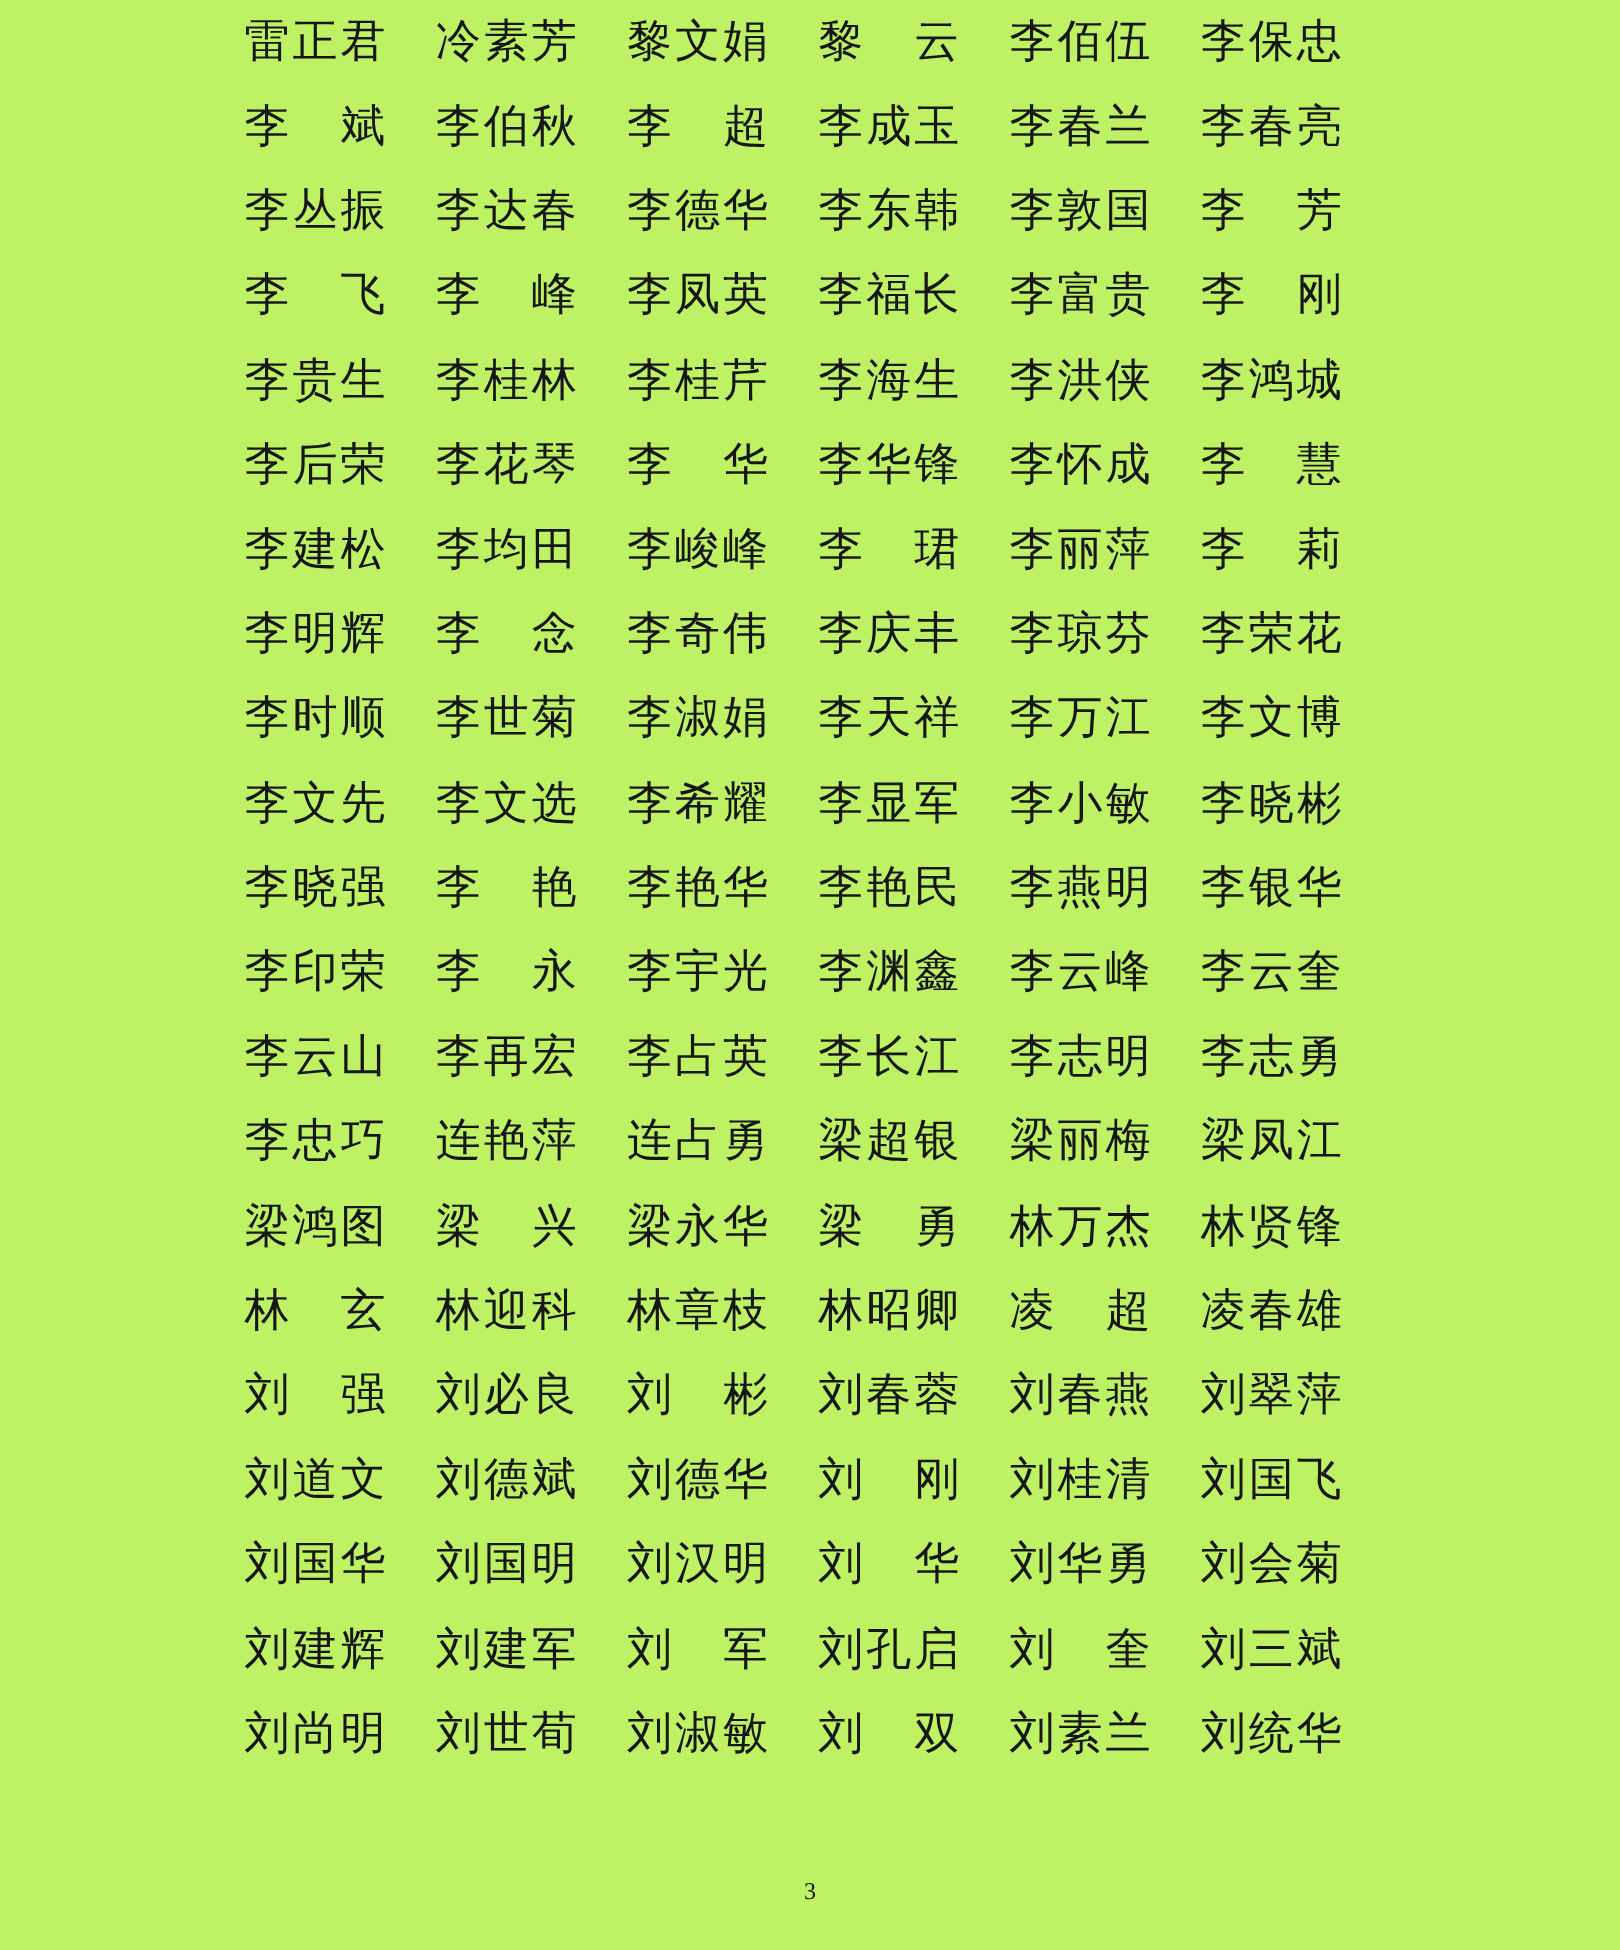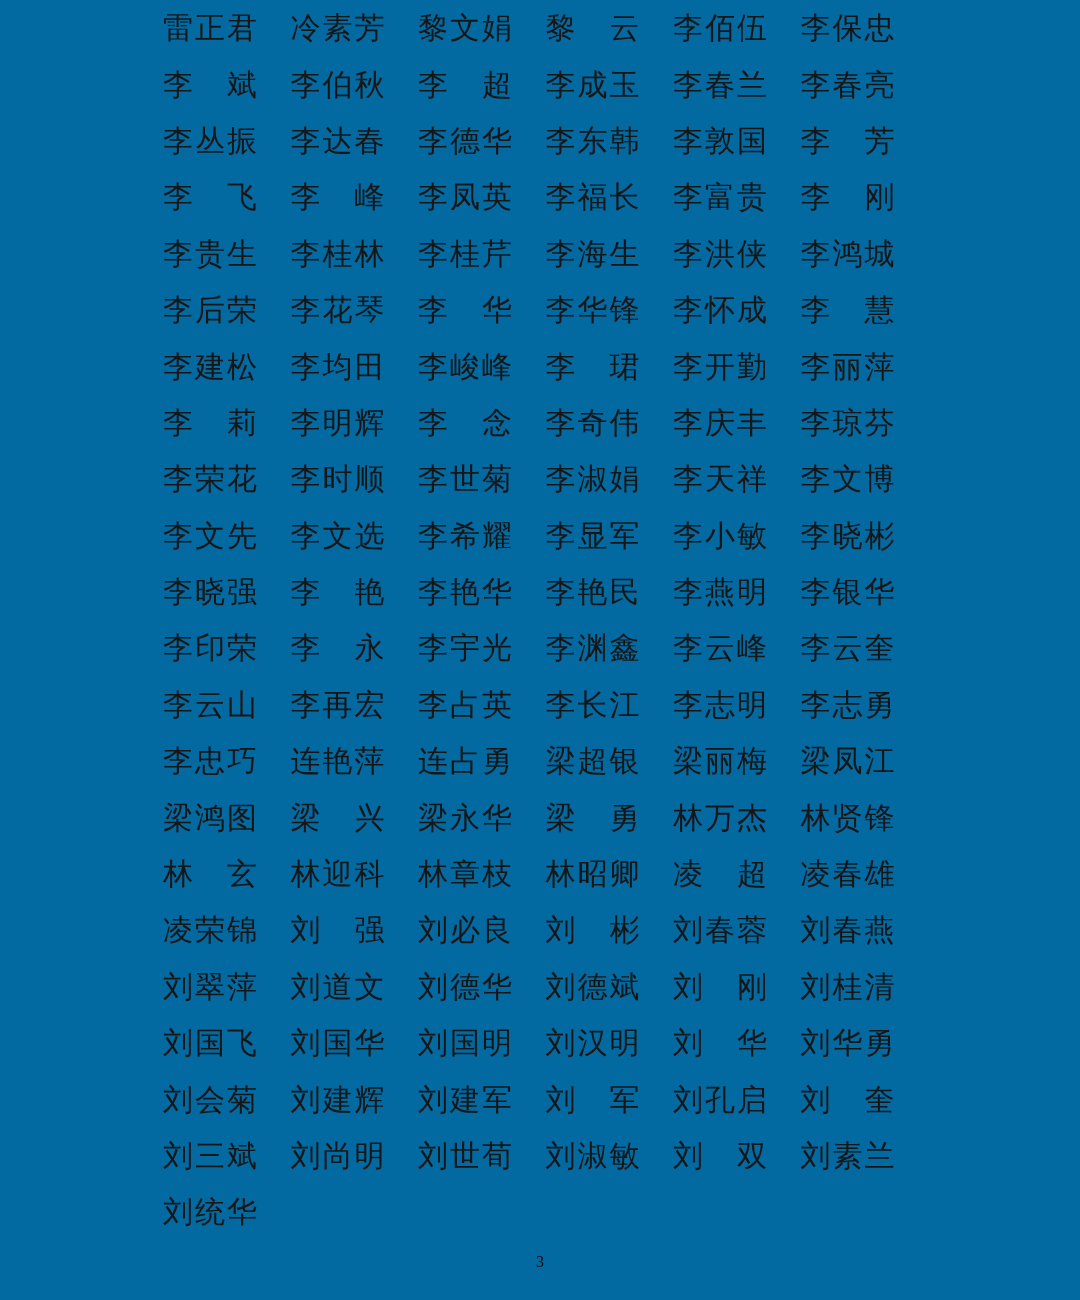--- a/index.html
+++ b/index.html
@@ -13,21 +13,21 @@
     position: relative;
     font-family: "Liberation Serif", serif;
     overflow: hidden;
   }
   .document-page {
     position: absolute;
     left: 0;
     top: 0;
     width: 1080px;
     height: 1300px;
-    background: #0369a1;
+    background: #bef264;
   }
   .names-grid {
     position: absolute;
     left: 163px;
     top: 0;
     display: grid;
     grid-template-columns: repeat(6, 127.5px);
     grid-auto-rows: 56.4px;
   }
   .name-cell {
@@ -89,33 +89,33 @@
       <span class="name-cell">李后荣</span>
       <span class="name-cell">李花琴</span>
       <span class="name-cell">李　华</span>
       <span class="name-cell">李华锋</span>
       <span class="name-cell">李怀成</span>
       <span class="name-cell">李　慧</span>
       <span class="name-cell">李建松</span>
       <span class="name-cell">李均田</span>
       <span class="name-cell">李峻峰</span>
       <span class="name-cell">李　珺</span>
-      <span class="name-cell">李开勤</span>
       <span class="name-cell">李丽萍</span>
       <span class="name-cell">李　莉</span>
       <span class="name-cell">李明辉</span>
       <span class="name-cell">李　念</span>
       <span class="name-cell">李奇伟</span>
       <span class="name-cell">李庆丰</span>
       <span class="name-cell">李琼芬</span>
       <span class="name-cell">李荣花</span>
       <span class="name-cell">李时顺</span>
       <span class="name-cell">李世菊</span>
       <span class="name-cell">李淑娟</span>
       <span class="name-cell">李天祥</span>
+      <span class="name-cell">李万江</span>
       <span class="name-cell">李文博</span>
       <span class="name-cell">李文先</span>
       <span class="name-cell">李文选</span>
       <span class="name-cell">李希耀</span>
       <span class="name-cell">李显军</span>
       <span class="name-cell">李小敏</span>
       <span class="name-cell">李晓彬</span>
       <span class="name-cell">李晓强</span>
       <span class="name-cell">李　艳</span>
       <span class="name-cell">李艳华</span>
@@ -145,30 +145,29 @@
       <span class="name-cell">梁永华</span>
       <span class="name-cell">梁　勇</span>
       <span class="name-cell">林万杰</span>
       <span class="name-cell">林贤锋</span>
       <span class="name-cell">林　玄</span>
       <span class="name-cell">林迎科</span>
       <span class="name-cell">林章枝</span>
       <span class="name-cell">林昭卿</span>
       <span class="name-cell">凌　超</span>
       <span class="name-cell">凌春雄</span>
-      <span class="name-cell">凌荣锦</span>
       <span class="name-cell">刘　强</span>
       <span class="name-cell">刘必良</span>
       <span class="name-cell">刘　彬</span>
       <span class="name-cell">刘春蓉</span>
       <span class="name-cell">刘春燕</span>
       <span class="name-cell">刘翠萍</span>
       <span class="name-cell">刘道文</span>
+      <span class="name-cell">刘德斌</span>
       <span class="name-cell">刘德华</span>
-      <span class="name-cell">刘德斌</span>
       <span class="name-cell">刘　刚</span>
       <span class="name-cell">刘桂清</span>
       <span class="name-cell">刘国飞</span>
       <span class="name-cell">刘国华</span>
       <span class="name-cell">刘国明</span>
       <span class="name-cell">刘汉明</span>
       <span class="name-cell">刘　华</span>
       <span class="name-cell">刘华勇</span>
       <span class="name-cell">刘会菊</span>
       <span class="name-cell">刘建辉</span>

